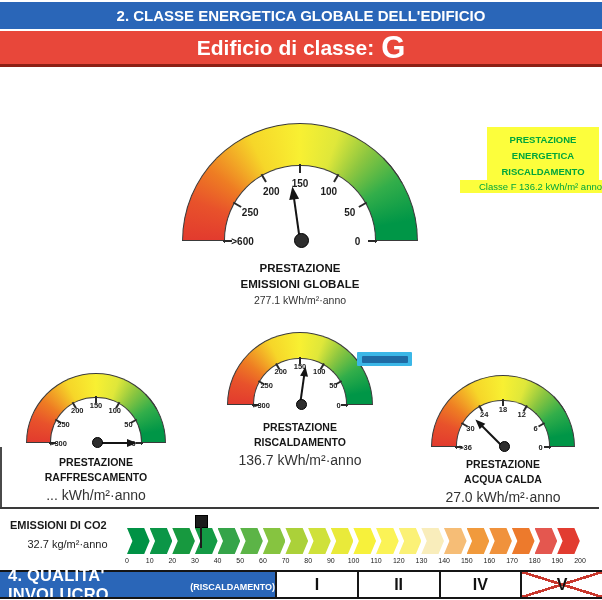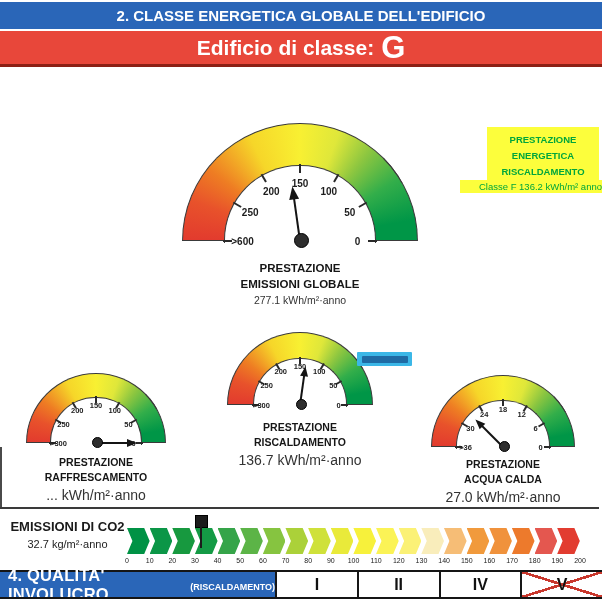--- a/index.html
+++ b/index.html
@@ -59,21 +59,21 @@
     display:flex;align-items:center;justify-content:center;}
   #chip .smudge{width:46px;height:7px;background:rgba(10,45,110,0.55);border-radius:1px;}
 
   
   #sep1{left:0;top:507px;width:599px;height:1.6px;background:#3a3a3a;}
   #edge-stub{left:0;top:447px;width:1.6px;height:61px;background:#4a4a4a;}
   #sep2{left:0;top:570px;width:602px;height:2px;background:#151515;}
   #sep3{left:0;top:597px;width:602px;height:2px;background:#151515;}
 
   
-  #em-label{left:10px;top:519px;width:115px;text-align:center;font-weight:bold;font-size:13px;}
+  #em-label{left:10px;top:519px;width:115px;text-align:left;font-weight:bold;font-size:11px;}
   #em-value{left:10px;top:538px;width:115px;text-align:center;font-size:11px;color:#222;}
   #co2-bar{left:127px;top:528px;width:453px;height:26px;display:flex;}
   .chev{flex:0 0 22.65px;height:26px;
     clip-path:polygon(0 0,76% 0,100% 50%,76% 100%,0 100%,24% 50%);}
   #co2-ticks{left:127px;top:557px;width:453px;height:10px;}
   #co2-ticks span{position:absolute;width:22px;margin-left:-11px;text-align:center;
     font-size:7px;color:#222;}
   #co2-marker-box{top:515px;width:11px;height:11px;background:#1c1c1c;border:1px solid #000;}
   #co2-marker-line{top:526px;width:2px;height:22px;background:#1c1c1c;}
 

